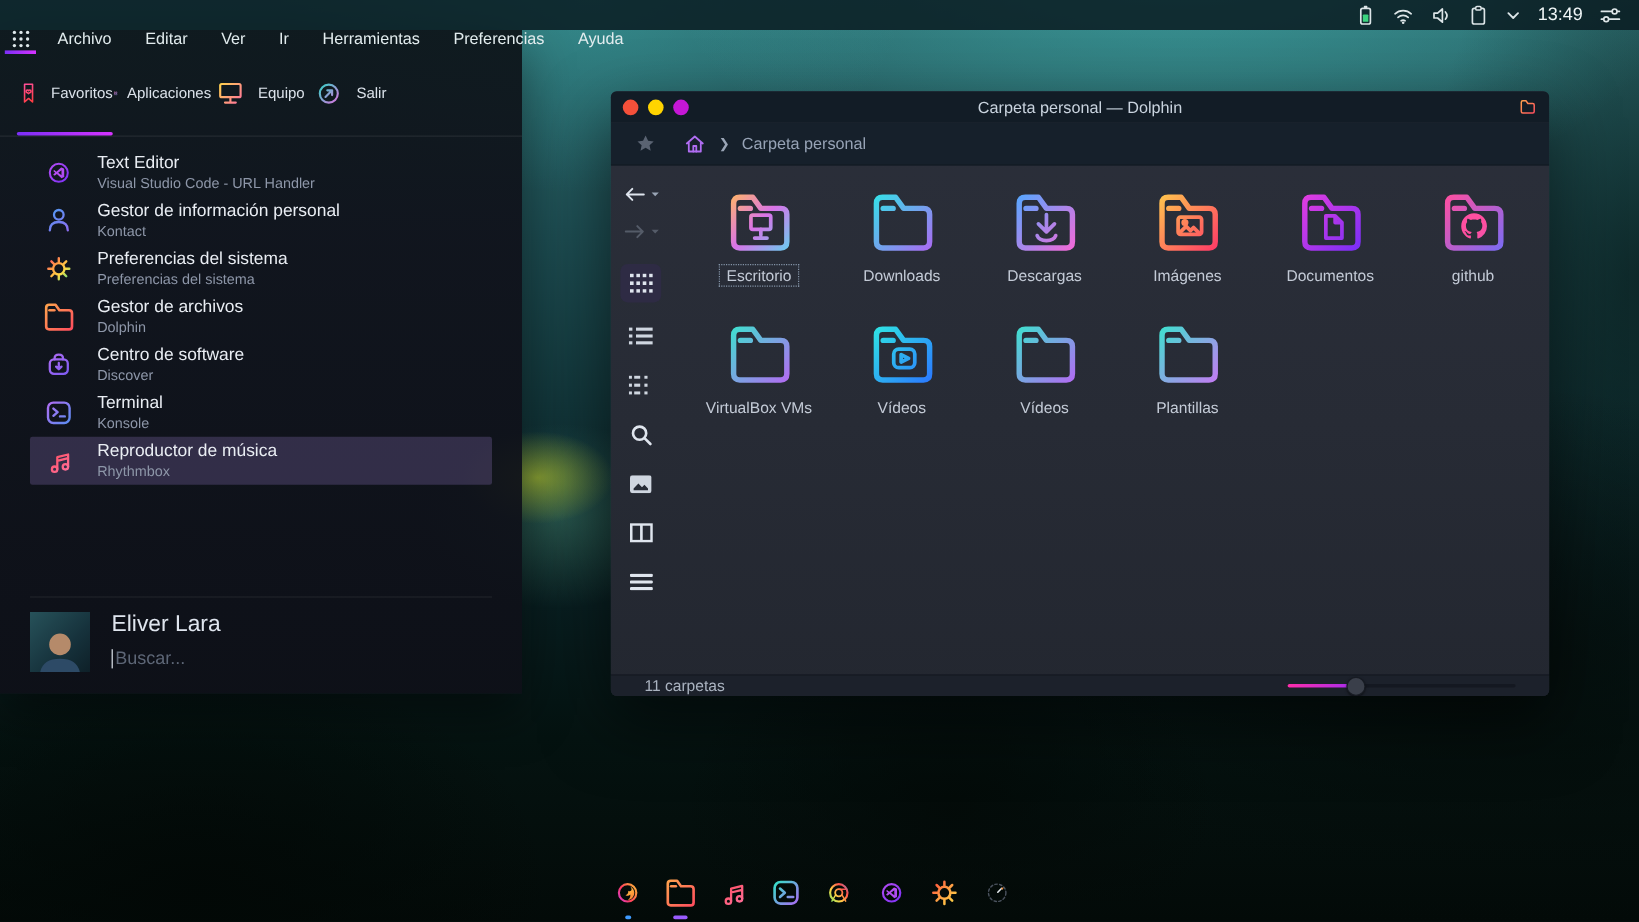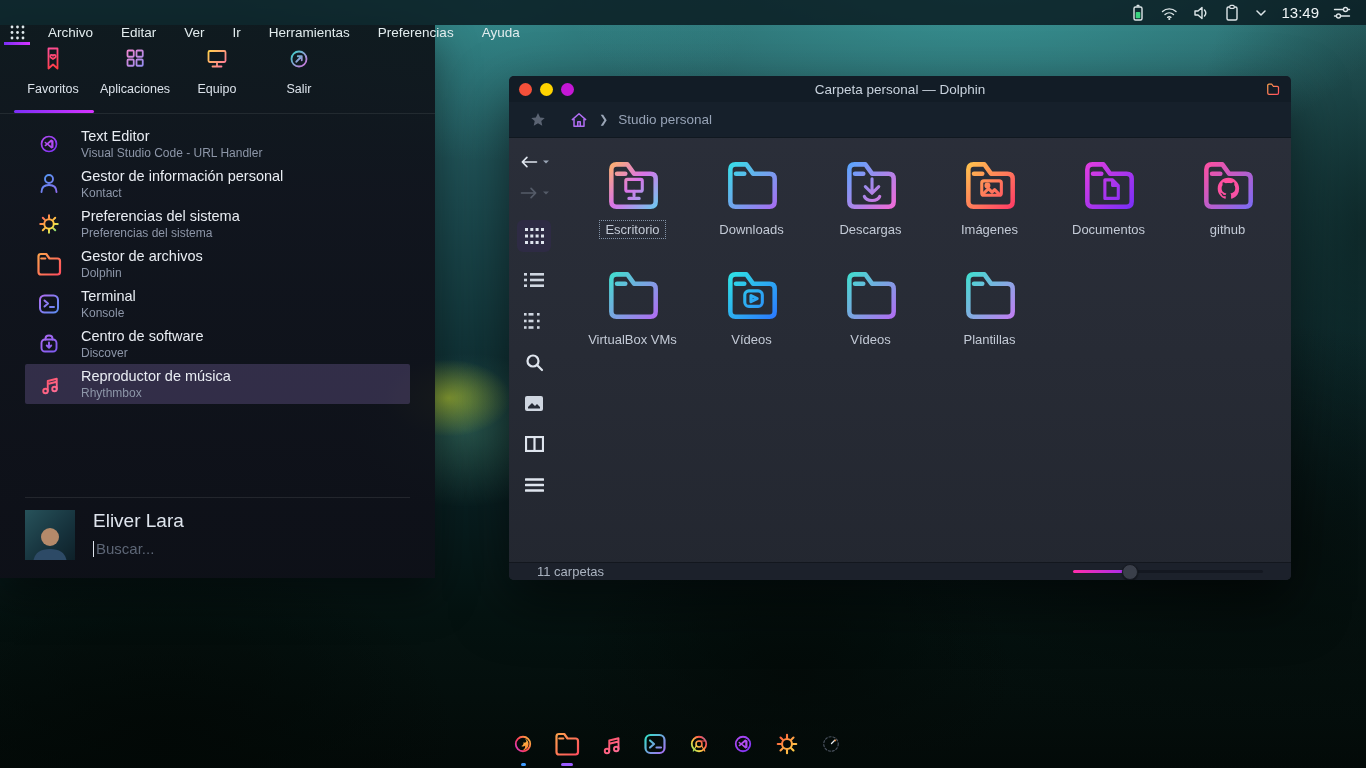--- a/index.html
+++ b/index.html
@@ -31,21 +31,21 @@
   .mb-item { padding:0 14px; font-size:13.5px; color:#e2ecee; line-height:25px; cursor:default; }
   .mb-right { margin-left:auto; display:flex; align-items:center; gap:13px; padding-right:14px; }
   .tray-ic { opacity:.95; }
   .mb-clock { font-size:15px; color:#eff5f6; }
 
   
   .panel { position:absolute; left:0; top:25px; width:435px; height:553px;
     background:linear-gradient(180deg, rgba(14,23,28,.96), rgba(16,18,27,.94) 30%, rgba(14,16,24,.95));
     box-shadow:0 18px 40px rgba(0,0,0,.45); z-index:40; }
   .tabs { display:flex; padding:10px 0 0 12px; position:relative; height:88px; }
-  .tab { width:82px; display:flex; flex-direction:column; align-items:center; gap:7px; padding-top:8px; }
+  .tab { width:82px; display:flex; align-items:center; gap:7px; padding-top:8px; }
   .tab-label { font-size:12.5px; color:#dbe2ea; }
   .tab-underline { position:absolute; left:14px; bottom:0; width:80px; height:3px;
     background:linear-gradient(90deg,#7b2ff7,#d633ff); border-radius:2px; }
   .tabs-divider { border-bottom:1px solid rgba(255,255,255,.08); margin:0 0 0 0; }
   .apps { padding:10px 0 0 0; }
   .app-row { height:40px; margin:0 25px 0 25px; display:flex; align-items:center; gap:16px; padding:0 8px; border-radius:2px; }
   .app-row.sel { background:rgba(120,100,162,.34); }
   .app-ic { width:32px; height:32px; flex:0 0 32px; }
   .app-txt { display:flex; flex-direction:column; gap:1px; }
   .app-title { font-size:14.5px; color:#e9edf3; line-height:17px; }
@@ -382,40 +382,40 @@
             <use href="#p-fdash"></use>
           </g>
       </svg>
       <div class="app-txt">
           <span class="app-title">Gestor de archivos</span>
           <span class="app-sub">Dolphin</span>
         </div>
     </div>
     <div class="app-row">
       <svg class="app-ic lic" viewBox="0 0 64 64">
+        <g stroke="url(#g-disc)" stroke-width="3.8">
+            <rect x="17" y="23" width="30" height="24" rx="7"></rect>
+            <path d="M25 23 v-2 q0-6 7-6 q7 0 7 6 v2 M32 29 v10 M27.5 35 l4.5 4.5 4.5-4.5"></path>
+          </g>
+      </svg>
+      <div class="app-txt">
+          <span class="app-title">Centro de software</span>
+          <span class="app-sub">Discover</span>
+        </div>
+    </div>
+    <div class="app-row">
+      <svg class="app-ic lic" viewBox="0 0 64 64">
         <g stroke="url(#g-term-l)" stroke-width="4">
             <rect x="14" y="15" width="36" height="34" rx="9"></rect>
             <path d="M23 25 l7 6 -7 6 M34 38 h8"></path>
           </g>
       </svg>
       <div class="app-txt">
           <span class="app-title">Terminal</span>
           <span class="app-sub">Konsole</span>
-        </div>
-    </div>
-    <div class="app-row">
-      <svg class="app-ic lic" viewBox="0 0 64 64">
-        <g stroke="url(#g-disc)" stroke-width="3.8">
-            <rect x="17" y="23" width="30" height="24" rx="7"></rect>
-            <path d="M25 23 v-2 q0-6 7-6 q7 0 7 6 v2 M32 29 v10 M27.5 35 l4.5 4.5 4.5-4.5"></path>
-          </g>
-      </svg>
-      <div class="app-txt">
-          <span class="app-title">Centro de software</span>
-          <span class="app-sub">Discover</span>
         </div>
     </div>
     <div class="app-row sel">
       <svg class="app-ic lic" viewBox="0 0 64 64">
         <g stroke="url(#g-note)" stroke-width="3.8">
             <circle cx="25" cy="46" r="4.5"></circle>
             <circle cx="43" cy="42" r="4.5"></circle>
             <path d="M29.5 46 V26 L47.5 21.5 V42 M29.5 32 L47.5 27.5"></path>
           </g>
       </svg>
@@ -462,21 +462,21 @@
     <svg width="18" height="18" viewBox="0 0 24 24">
       <path d="M12 2.5 l2.8 6 6.2.7 -4.6 4.2 1.3 6.1 -5.7-3.2 -5.7 3.2 1.3-6.1 -4.6-4.2 6.2-.7z" fill="#5a6372"></path>
     </svg>
     <svg width="20" height="20" viewBox="0 0 24 24" style="margin-left:12px">
       <g fill="none" stroke="#b06df2" stroke-width="1.8" stroke-linejoin="round" stroke-linecap="round">
         <path d="M4 11.5 L12 4.5 20 11.5 M6 10 V19.5 H18 V10"></path>
           <path d="M10.5 19.5 V14 h3 v5.5"></path>
       </g>
     </svg>
     <span class="chev">❯</span>
-    <span class="crumb-text">Studio personal</span>
+    <span class="crumb-text">Carpeta personal</span>
   </div>
 
   <div class="win-body">
     <div class="side">
       <div class="navrow">
         <svg width="20" height="16" viewBox="0 0 24 18">
             <g fill="none" stroke="#dfe5ee" stroke-width="2" stroke-linecap="round" stroke-linejoin="round">
               <path d="M21 9 H4 M9.5 3.5 L4 9 l5.5 5.5"></path>
             </g>
           </svg>

